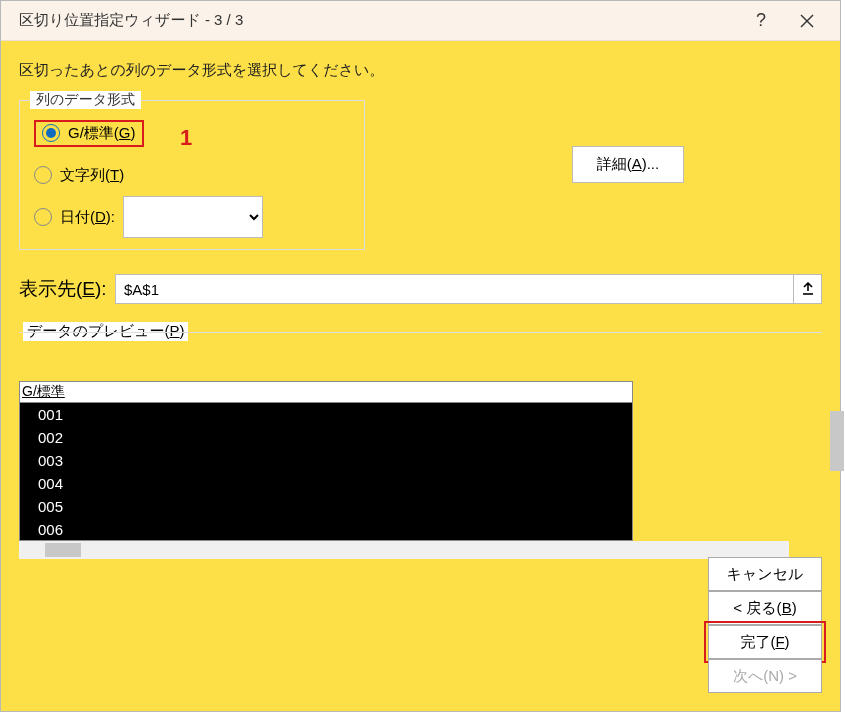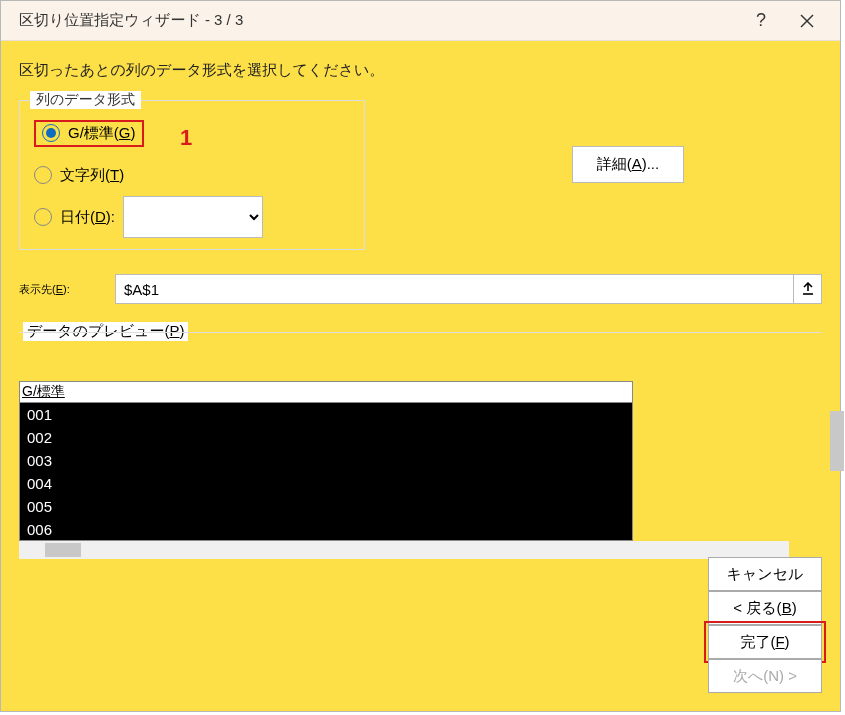--- a/index.html
+++ b/index.html
@@ -149,21 +149,21 @@
       background: #fff;
     }
     .dest-row {
       display: flex;
       align-items: center;
       margin-top: 6px;
       margin-bottom: 22px;
     }
     .dest-label {
       width: 96px;
-      font-size: 11px;
+      font-size: 19px;
     }
     .dest-input {
       flex: 1;
       height: 30px;
       border: 1px solid #bbb;
       padding: 2px 8px;
       font-size: 15px;
       font-family: inherit;
     }
     .collapse-btn {
@@ -208,21 +208,21 @@
       font-size: 14px;
       text-decoration: underline;
       border-bottom: 1px solid #888;
     }
     .preview-data {
       background: #000;
       color: #fff;
       height: 138px;
       font-size: 15px;
       line-height: 23px;
-      padding: 0 7px;
+      padding: 0 18px;
       font-family: inherit;
     }
     .preview-data div { white-space: pre; }
     .hscroll {
       width: 770px;
       height: 18px;
       background: #f0f0f0;
       position: relative;
       margin-top: 0;
     }

